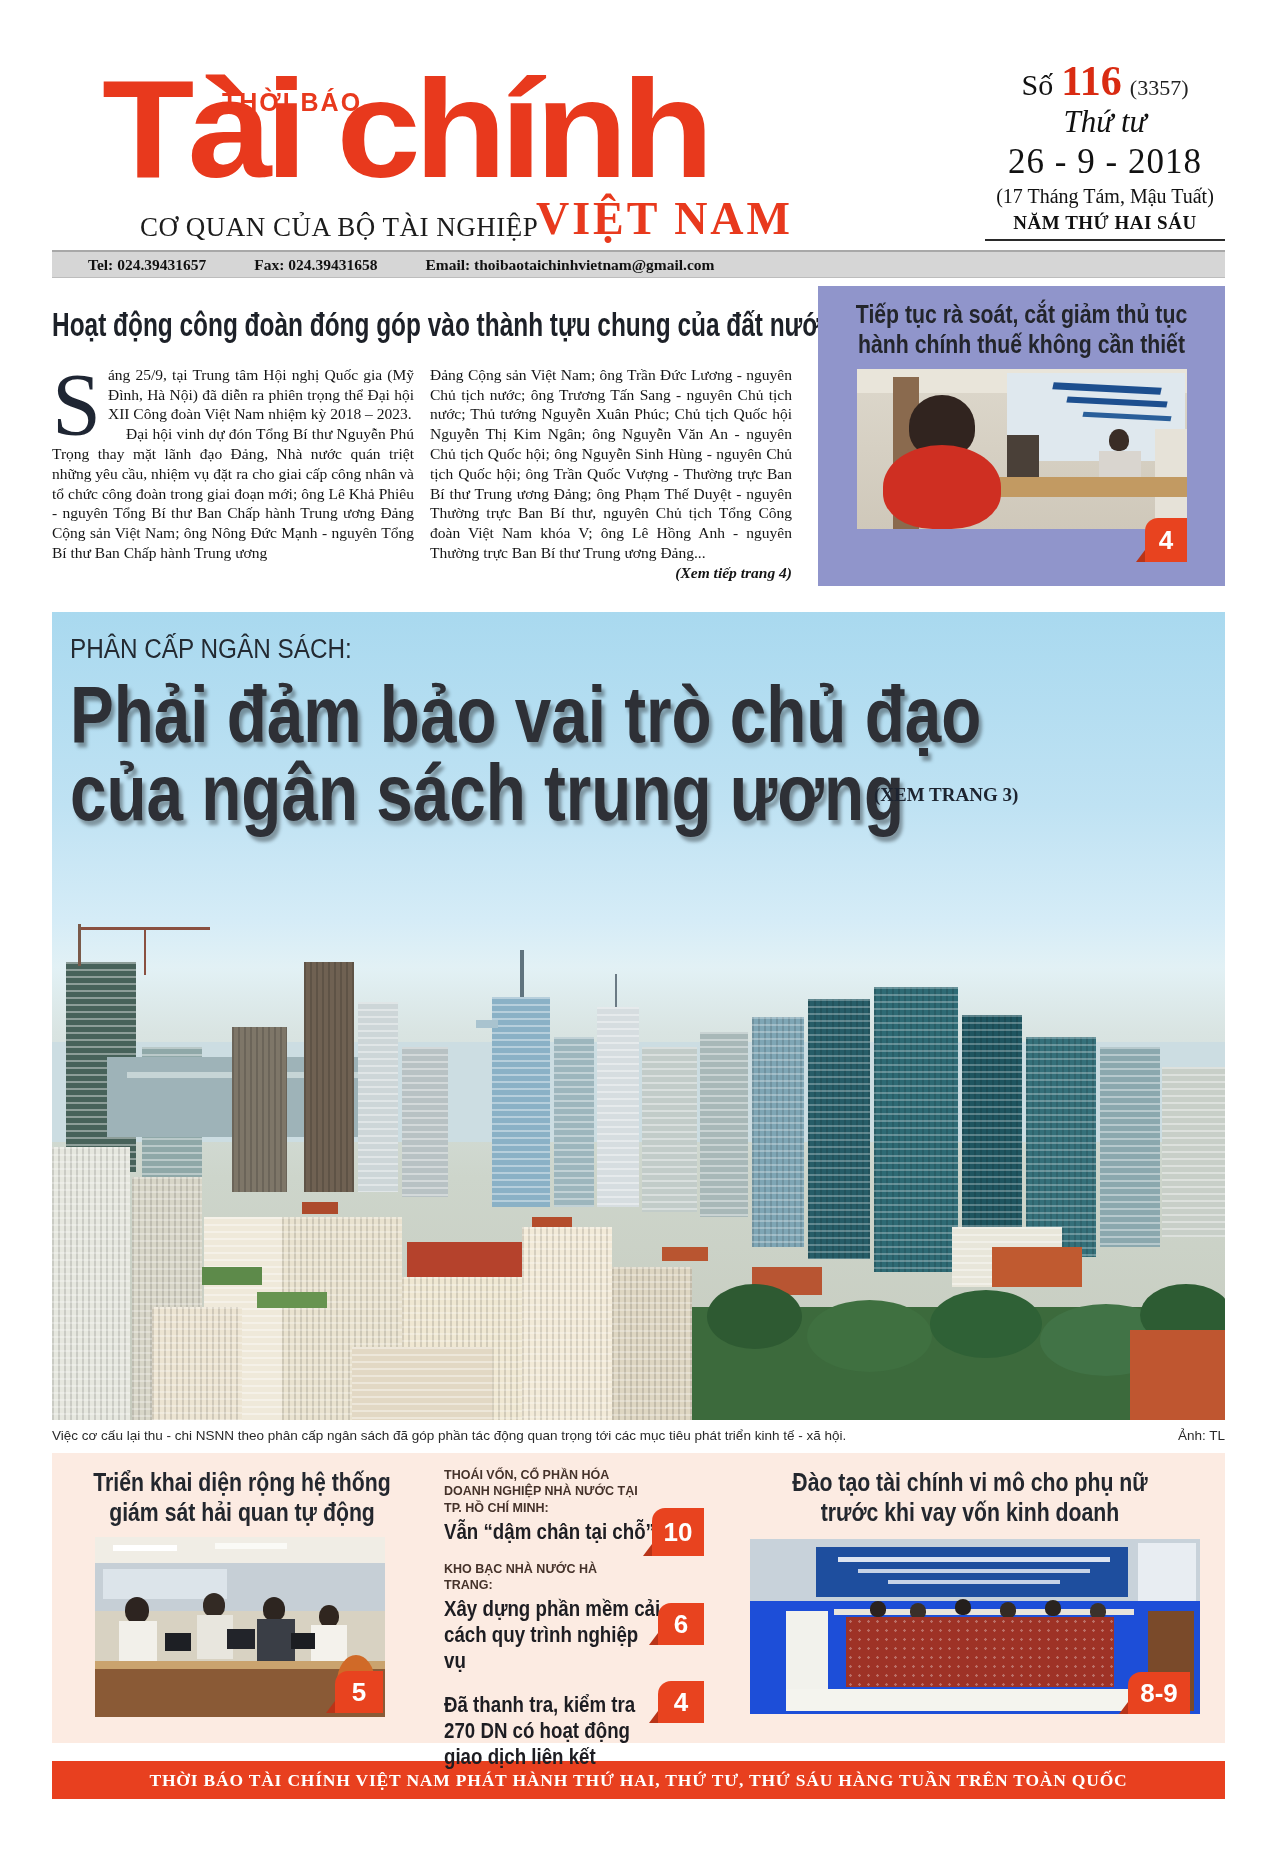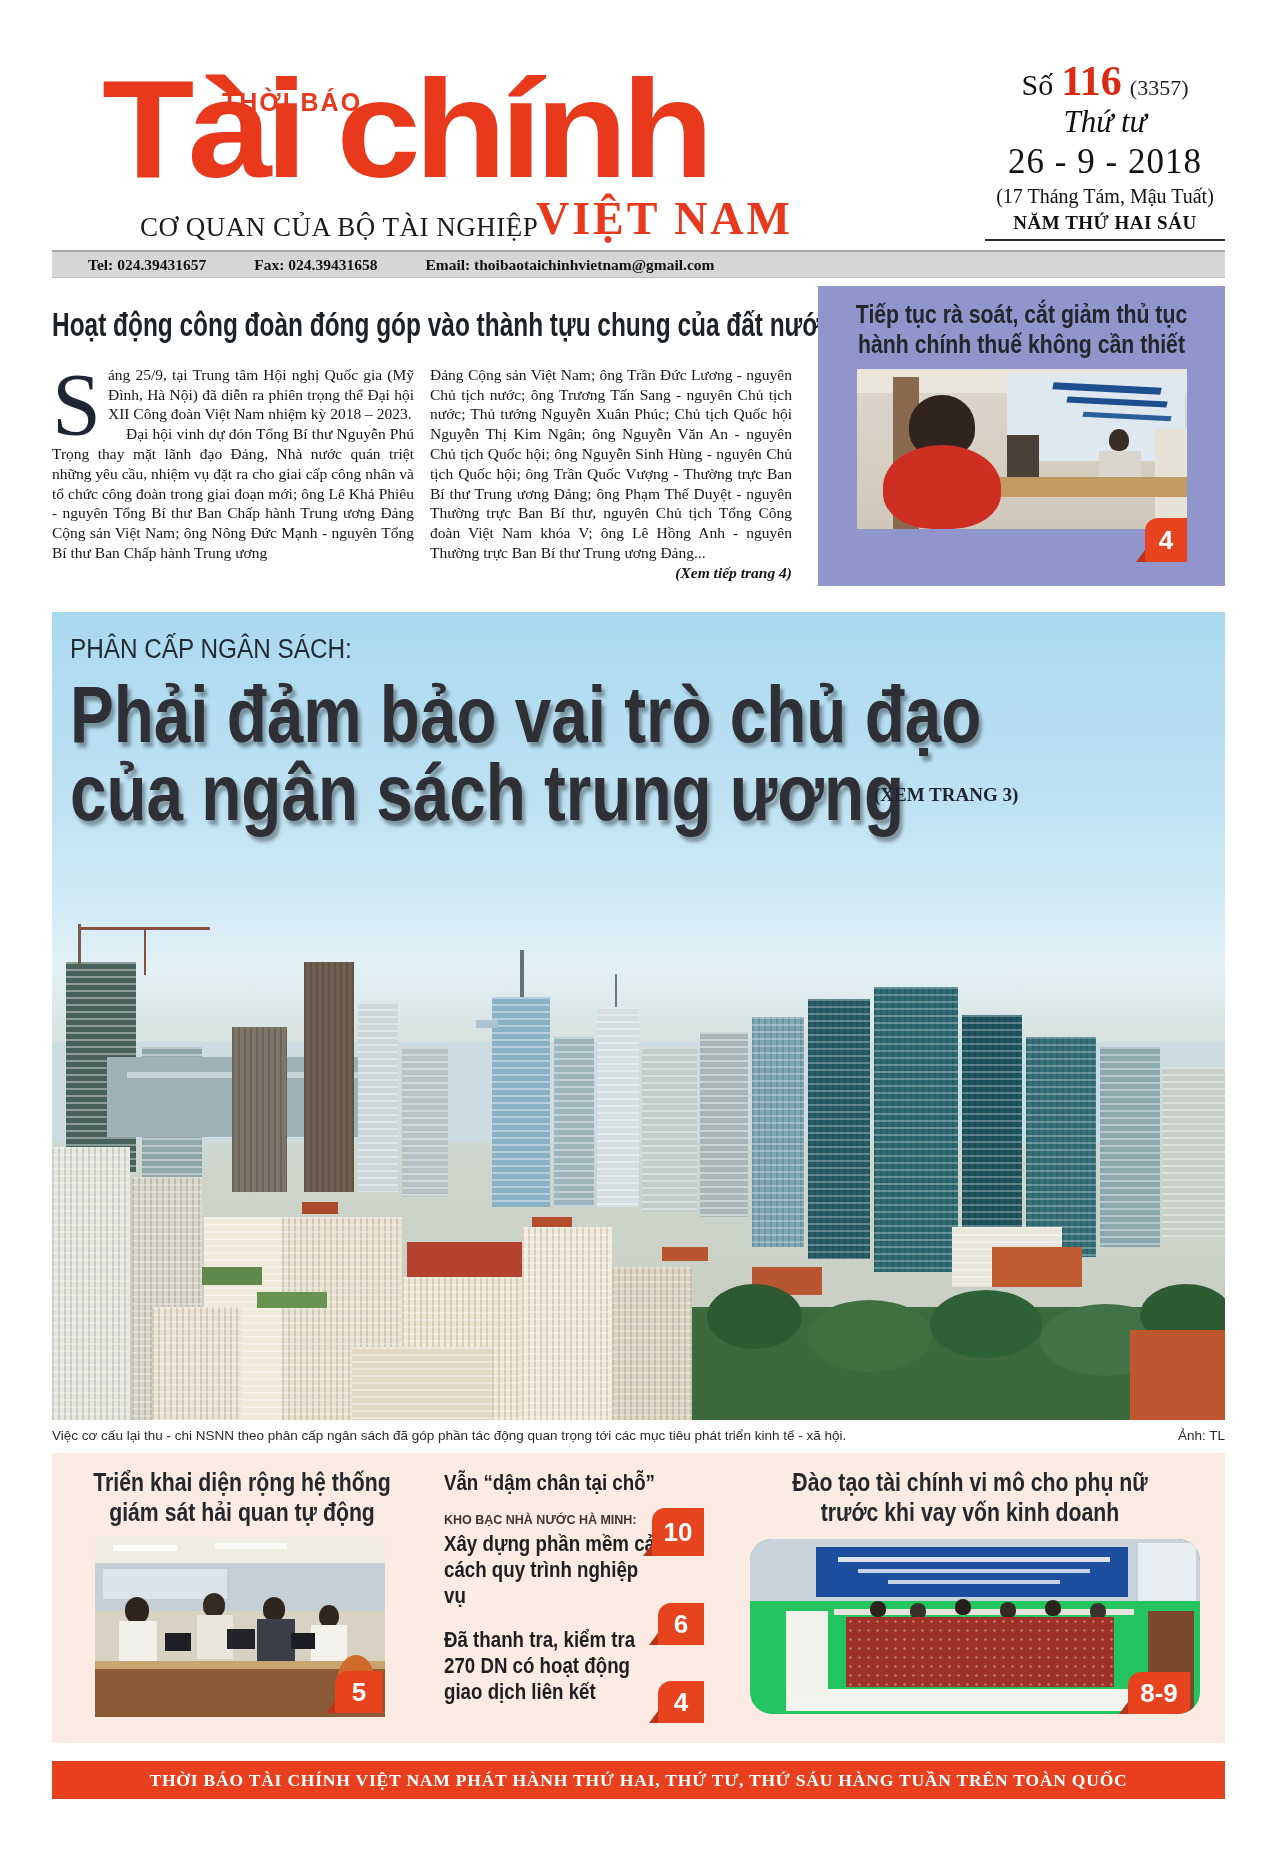--- a/index.html
+++ b/index.html
@@ -90,21 +90,21 @@
   
   .strip{position:relative;margin-top:10px;height:290px;background:#fcebe2;display:flex;}
   .st-left{width:380px;position:relative;padding-top:14px;box-sizing:border-box;}
   .st-left .photo{width:290px;height:180px;margin:10px 0 0 43px;background:#d8d2c2;}
   .st-h{font-size:25px;line-height:1.2;color:#23272e;text-align:center;white-space:nowrap;--sx:.85;}
   .st-mid{width:260px;position:relative;margin-left:12px;padding-top:14px;box-sizing:border-box;}
   .mid-kicker{font-family:"Liberation Sans",sans-serif;font-weight:bold;font-size:12.5px;
     line-height:1.3;color:#45322a;width:200px;}
   .mid-h{font-size:22px;line-height:1.18;color:#1d1d22;width:255px;--sx:.85;margin-top:3px;}
   .st-right{width:510px;position:relative;margin-left:11px;padding-top:14px;box-sizing:border-box;}
-  .st-right .photo{width:450px;height:175px;margin:12px 0 0 35px;background:#22c55e;border-radius:22px;}
+  .st-right .photo{width:450px;height:175px;margin:12px 0 0 35px;background:#1d4ed8;}
 
   
   .banner{margin-top:18px;height:38px;background:#e8401f;color:#fff;display:flex;
     align-items:center;justify-content:center;font-weight:bold;font-size:17.5px;letter-spacing:.8px;}
 </style>
 </head>
 <body>
 
 <div class="page">
   <div class="inner">
@@ -263,24 +263,25 @@
             <div class="dec" style="left: 132px; top: 92px; width: 28px; height: 20px; background-color: rgb(34, 36, 42);"></div>
             <div class="dec" style="left: 196px; top: 96px; width: 24px; height: 16px; background-color: rgb(27, 29, 34);"></div>
             <div class="dec" style="left: 0px; top: 124px; width: 290px; height: 8px; background-color: rgb(202, 163, 110);"></div>
             <div class="dec" style="left: 0px; top: 132px; width: 290px; height: 48px; background-color: rgb(138, 90, 54);"></div>
             <div class="dec rnd" style="left: 242px; top: 118px; width: 38px; height: 54px; background-color: rgb(208, 106, 40);"></div>
           </div>
       </div>
 
       <div class="st-mid">
         <div>
+          <div class="mid-kicker">THOÁI VỐN, CỔ PHẦN HÓA DOANH NGHIỆP NHÀ NƯỚC TẠI TP. HỒ CHÍ MINH:</div>
           <div class="mid-h cond sx">Vẫn “dậm chân tại chỗ”</div>
         </div>
         <div style="margin-top:16px;">
-          <div class="mid-kicker">KHO BẠC NHÀ NƯỚC HÀ MINH:</div>
+          <div class="mid-kicker">KHO BẠC NHÀ NƯỚC HÀ TRANG:</div>
           <div class="mid-h cond sx">Xây dựng phần mềm cải cách quy trình nghiệp vụ</div>
         </div>
         <div style="margin-top:18px;">
           <div class="mid-h cond sx">Đã thanh tra, kiểm tra 270 DN có hoạt động giao dịch liên kết</div>
         </div>
         <div class="badge" style="right:0;top:55px;width:52px;height:48px;">10</div>
         <div class="badge" style="right:0;top:150px;width:46px;height:42px;">6</div>
         <div class="badge" style="right:0;top:228px;width:46px;height:42px;">4</div>
       </div>
 

